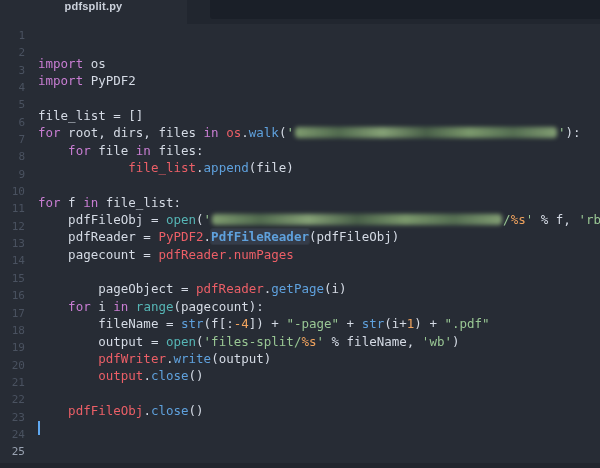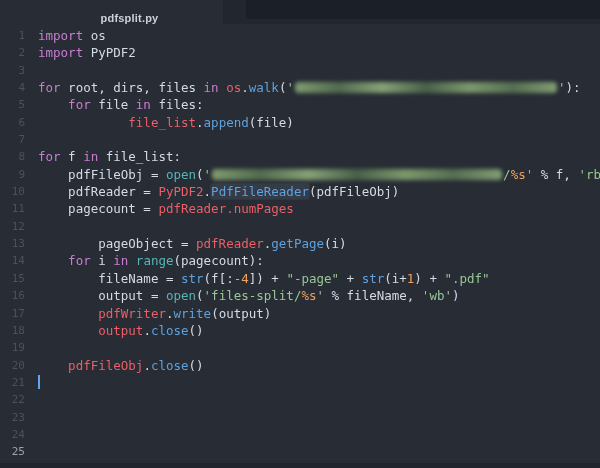--- a/index.html
+++ b/index.html
@@ -3,56 +3,55 @@
 <meta charset="utf-8">
 <style>
   * { box-sizing: border-box; margin: 0; padding: 0; }
   html, body { width: 600px; height: 468px; overflow: hidden; }
   body { background: var(--bg); font-family: "Liberation Sans", sans-serif; position: relative; }
 
   
   .tabbar { height: 24px; display: flex; background: var(--bg); }
   .tab {
     width: 187px; height: 24px;
-    display: flex; align-items: flex-end; justify-content: center;
+    display: flex; align-items: flex-start; justify-content: center;
     background: var(--tab_active_bg);
-    margin-left: 36px;
   }
   .tab-title { color: var(--tab_title); font-size: 11px; font-weight: bold; letter-spacing: .2px; }
   .tabrest { flex: 1; background: var(--tabbar_bg); position: relative; }
   .tabrest .panel {
     position: absolute; left: 23px; top: 0; right: 0; height: 19px;
     background: var(--tabbar_dark);
     border-bottom-left-radius: 3px;
   }
 
   
   .editor { display: flex; height: 444px; padding-top: 3px; }
   .gutter { width: 32px; text-align: right; padding-right: 7px; flex: none; }
   .ln {
     height: 17.35px; line-height: 17.35px;
     font-family: "DejaVu Sans Mono", monospace;
     font-size: 11px; color: var(--gutter);
   }
   .ln.active { color: var(--gutter_active); }
-  .codecol { flex: 1; padding-left: 6px; overflow: hidden; }
+  .codecol { flex: 1; padding-left: 6px; overflow: hidden; margin-top: 28px; }
   .cl {
     height: 17.35px; line-height: 17.35px;
     white-space: pre;
     font-family: "DejaVu Sans Mono", monospace;
     font-size: 12.5px; color: var(--fg);
   }
   .tk-fg     { color: var(--fg); }
   .tk-kw     { color: var(--kw); }
   .tk-red    { color: var(--red); }
   .tk-blue   { color: var(--blue); }
   .tk-teal   { color: var(--teal); }
   .tk-green  { color: var(--green); }
   .tk-orange { color: var(--orange); }
-  .hl { background: rgba(130,150,180,.16); border-radius: 2px; box-shadow: 0 0 0 1px rgba(130,150,180,.10); }
+  .hl { background: rgba(130,150,180,.16); border-radius: 2px; box-shadow: 0 0 0 1px rgba(130,150,180,.10); font-weight: bold; }
 
   .blur {
     display: inline-block; height: 11px; vertical-align: middle;
     border-radius: 4px; margin: 0 1px 2px 1px;
     background: linear-gradient(90deg,
       rgba(143,176,122,.85), rgba(96,128,88,.75), rgba(150,182,129,.85),
       rgba(88,118,82,.70), rgba(138,172,118,.85), rgba(100,132,92,.75),
       rgba(146,178,126,.85));
     filter: blur(2.2px);
   }
@@ -102,20 +101,21 @@
       <div class="ln">21</div>
       <div class="ln">22</div>
       <div class="ln">23</div>
       <div class="ln">24</div>
       <div class="ln active">25</div>
     </div>
   <div class="codecol">
       <div class="cl"><span class="tk-kw">import</span><span class="tk-fg"> os</span></div>
       <div class="cl"><span class="tk-kw">import</span><span class="tk-fg"> PyPDF2</span></div>
       <div class="cl"></div>
+      <div class="cl"><span class="tk-fg">file_list = []</span></div>
       <div class="cl"><span class="tk-kw">for</span><span class="tk-fg"> root, dirs, files </span><span class="tk-kw">in</span><span class="tk-fg"> </span><span class="tk-red">os</span><span class="tk-fg">.</span><span class="tk-blue">walk</span><span class="tk-fg">(</span><span class="tk-green">'</span><span class="blur" style="width: 262px;"></span><span class="tk-green">'</span><span class="tk-fg">):</span></div>
       <div class="cl"><span class="tk-fg">    </span><span class="tk-kw">for</span><span class="tk-fg"> file </span><span class="tk-kw">in</span><span class="tk-fg"> files:</span></div>
       <div class="cl"><span class="tk-fg">            </span><span class="tk-red">file_list</span><span class="tk-fg">.</span><span class="tk-blue">append</span><span class="tk-fg">(file)</span></div>
       <div class="cl"></div>
       <div class="cl"><span class="tk-kw">for</span><span class="tk-fg"> f </span><span class="tk-kw">in</span><span class="tk-fg"> file_list:</span></div>
       <div class="cl"><span class="tk-fg">    pdfFileObj = </span><span class="tk-teal">open</span><span class="tk-fg">(</span><span class="tk-green">'</span><span class="blur" style="width: 290px;"></span><span class="tk-green">/</span><span class="tk-orange">%s</span><span class="tk-green">'</span><span class="tk-fg"> % f, </span><span class="tk-green">'rb'</span></div>
       <div class="cl"><span class="tk-fg">    pdfReader = </span><span class="tk-red">PyPDF2</span><span class="tk-fg">.</span><span class="tk-blue hl">PdfFileReader</span><span class="tk-fg">(pdfFileObj)</span></div>
       <div class="cl"><span class="tk-fg">    pagecount = </span><span class="tk-red">pdfReader.numPages</span></div>
       <div class="cl"></div>
       <div class="cl"><span class="tk-fg">        pageObject = </span><span class="tk-red">pdfReader</span><span class="tk-fg">.</span><span class="tk-blue">getPage</span><span class="tk-fg">(i)</span></div>

